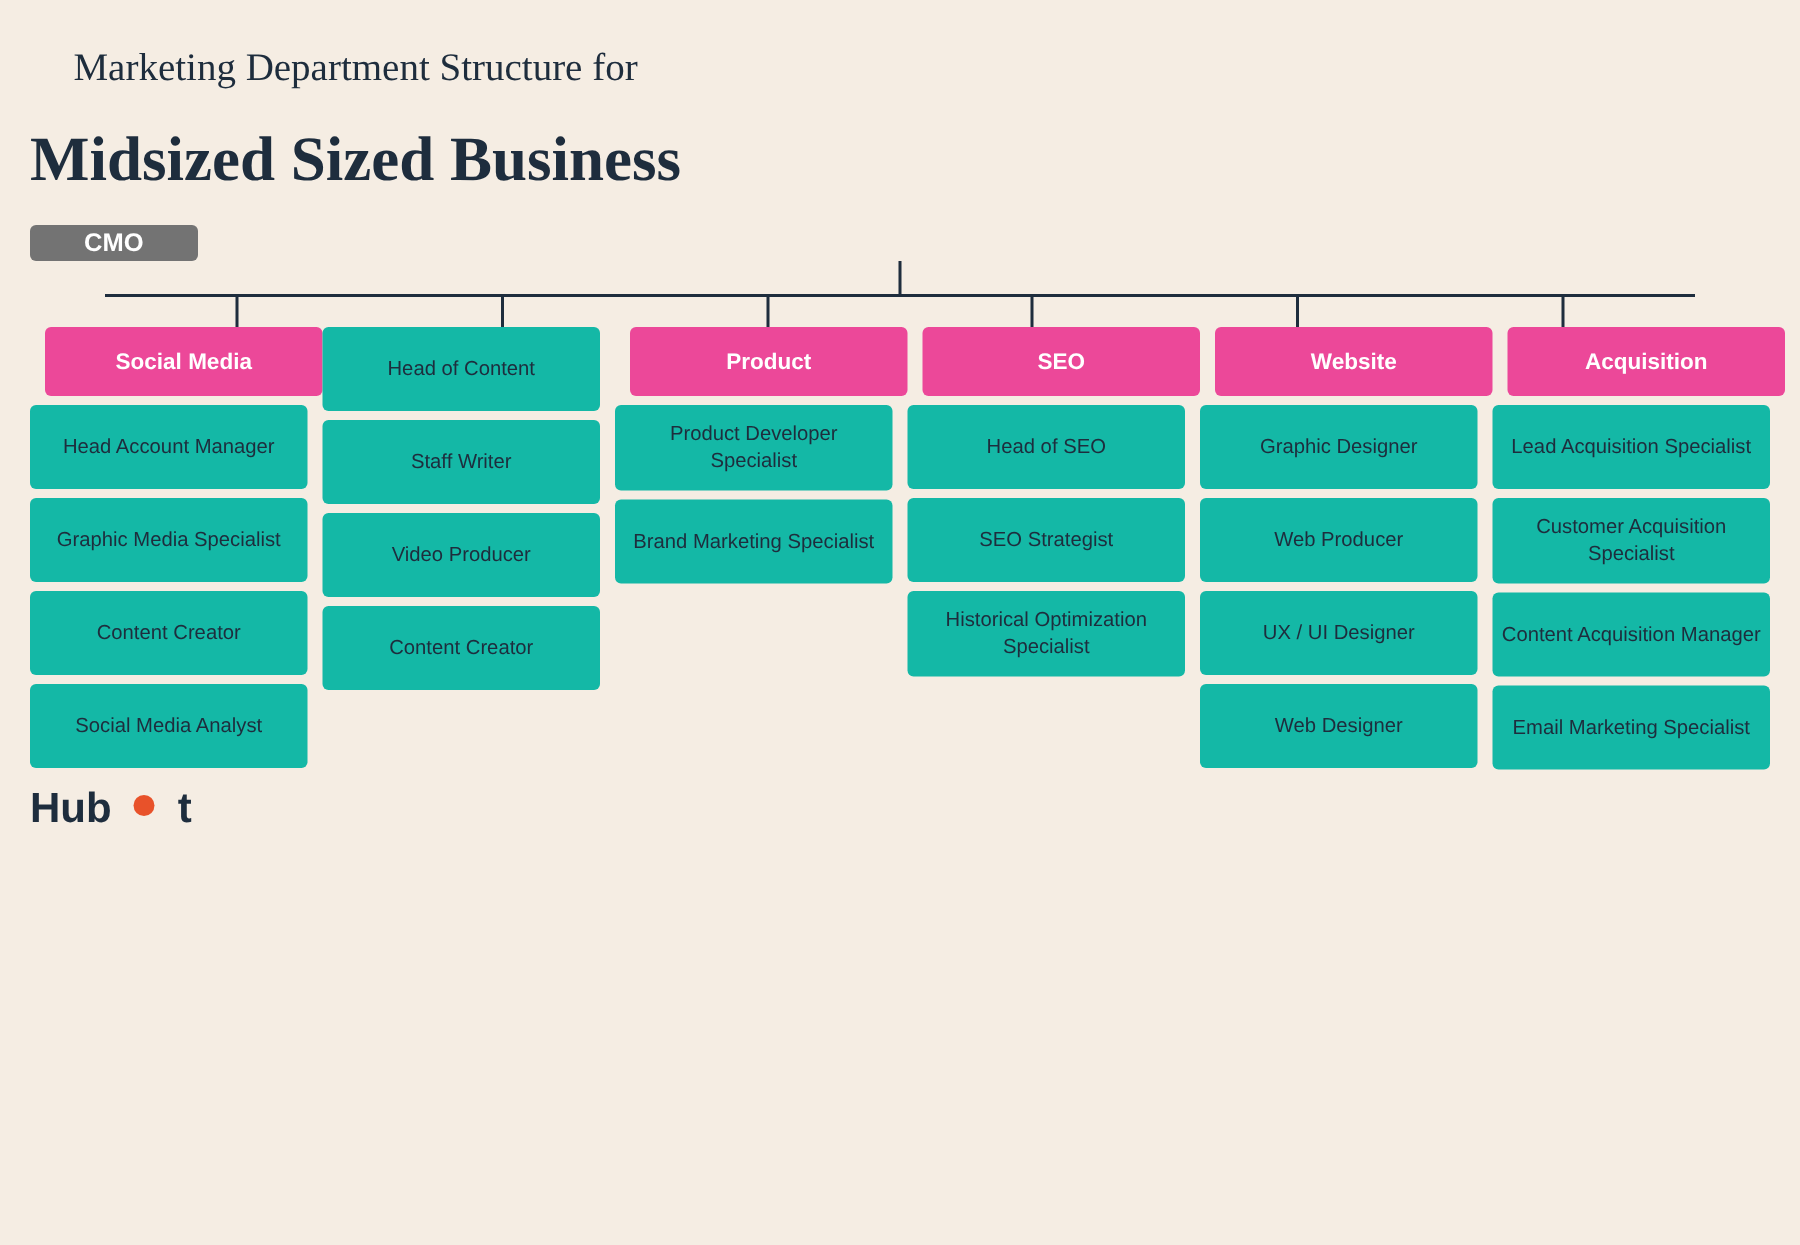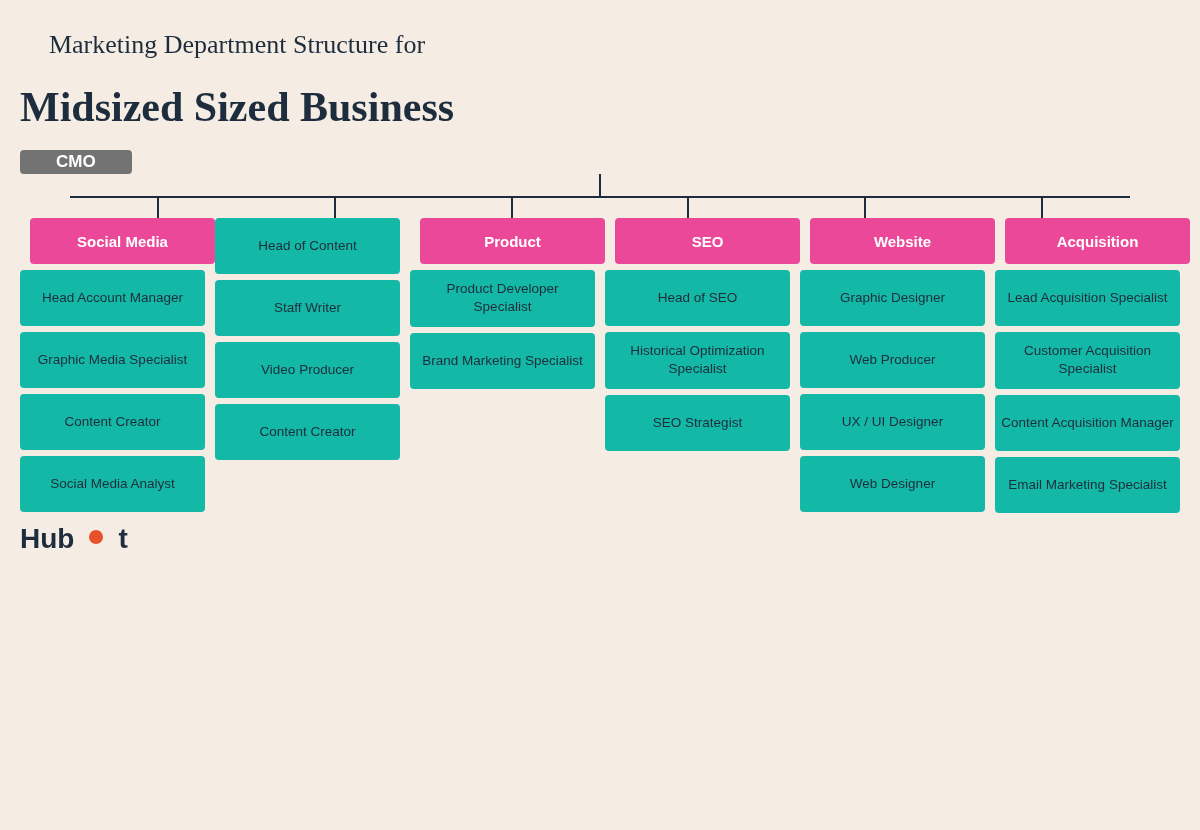--- a/index.html
+++ b/index.html
@@ -221,22 +221,22 @@
       <div class="column">
         <div class="col-header">Product</div>
         <div class="role-box">Product Developer Specialist</div>
         <div class="role-box">Brand Marketing Specialist</div>
         <div class="role-box empty"></div>
         <div class="role-box empty"></div>
       </div>
       <div class="column">
         <div class="col-header">SEO</div>
         <div class="role-box">Head of SEO</div>
+        <div class="role-box">SEO Strategist</div>
         <div class="role-box">Historical Optimization Specialist</div>
-        <div class="role-box">SEO Strategist</div>
         <div class="role-box empty"></div>
       </div>
       <div class="column">
         <div class="col-header">Website</div>
         <div class="role-box">Graphic Designer</div>
         <div class="role-box">Web Producer</div>
         <div class="role-box">UX / UI Designer</div>
         <div class="role-box">Web Designer</div>
       </div>
       <div class="column">

